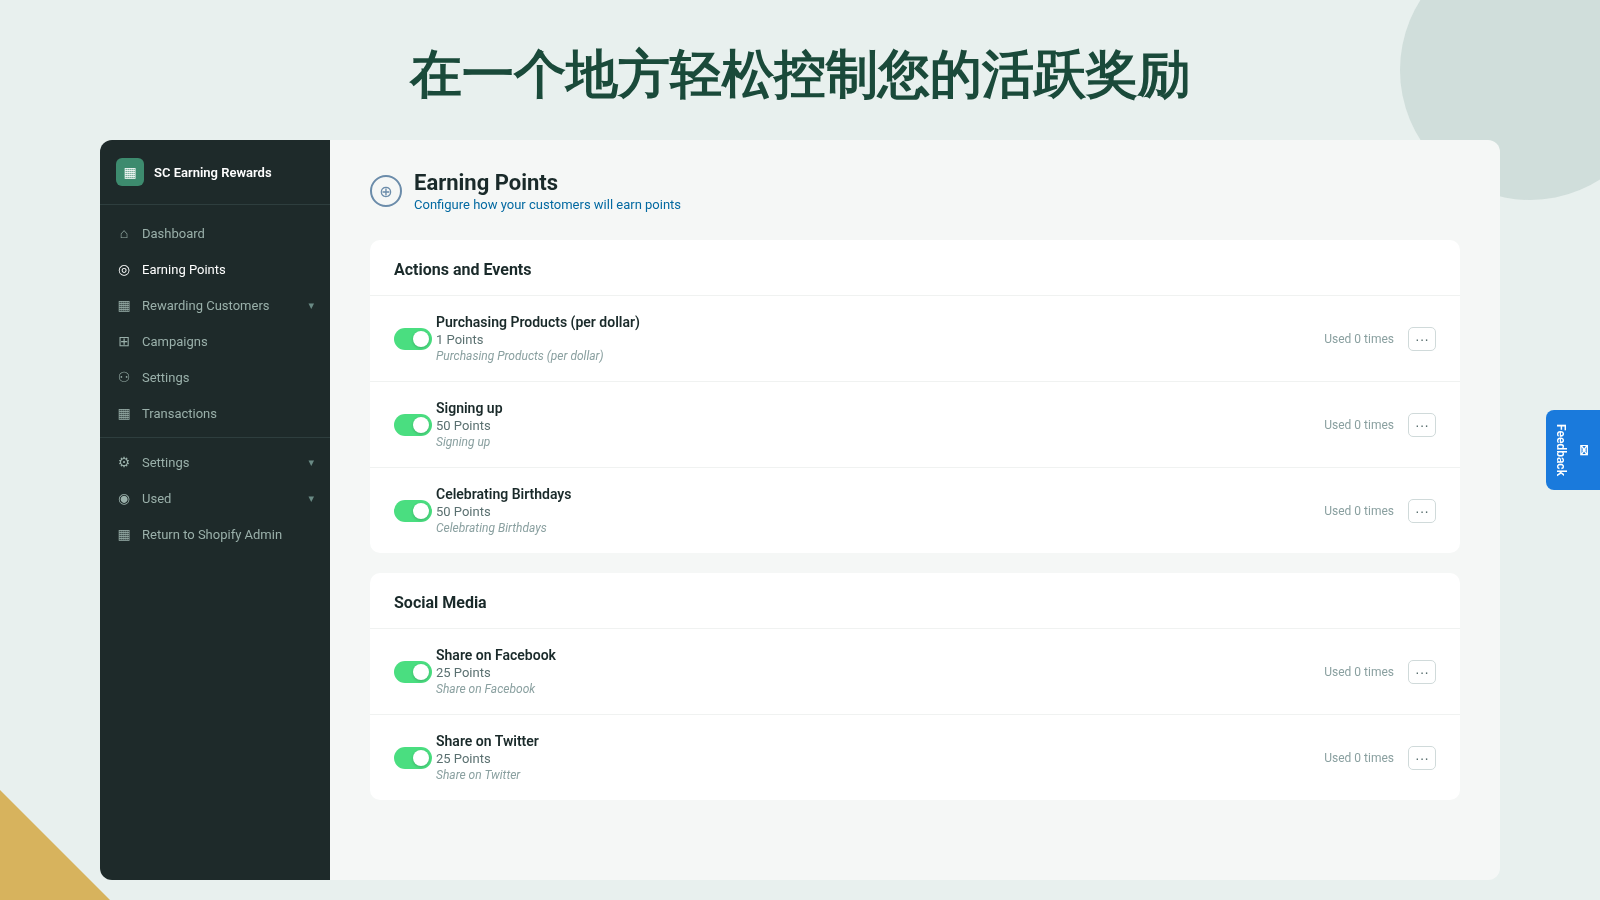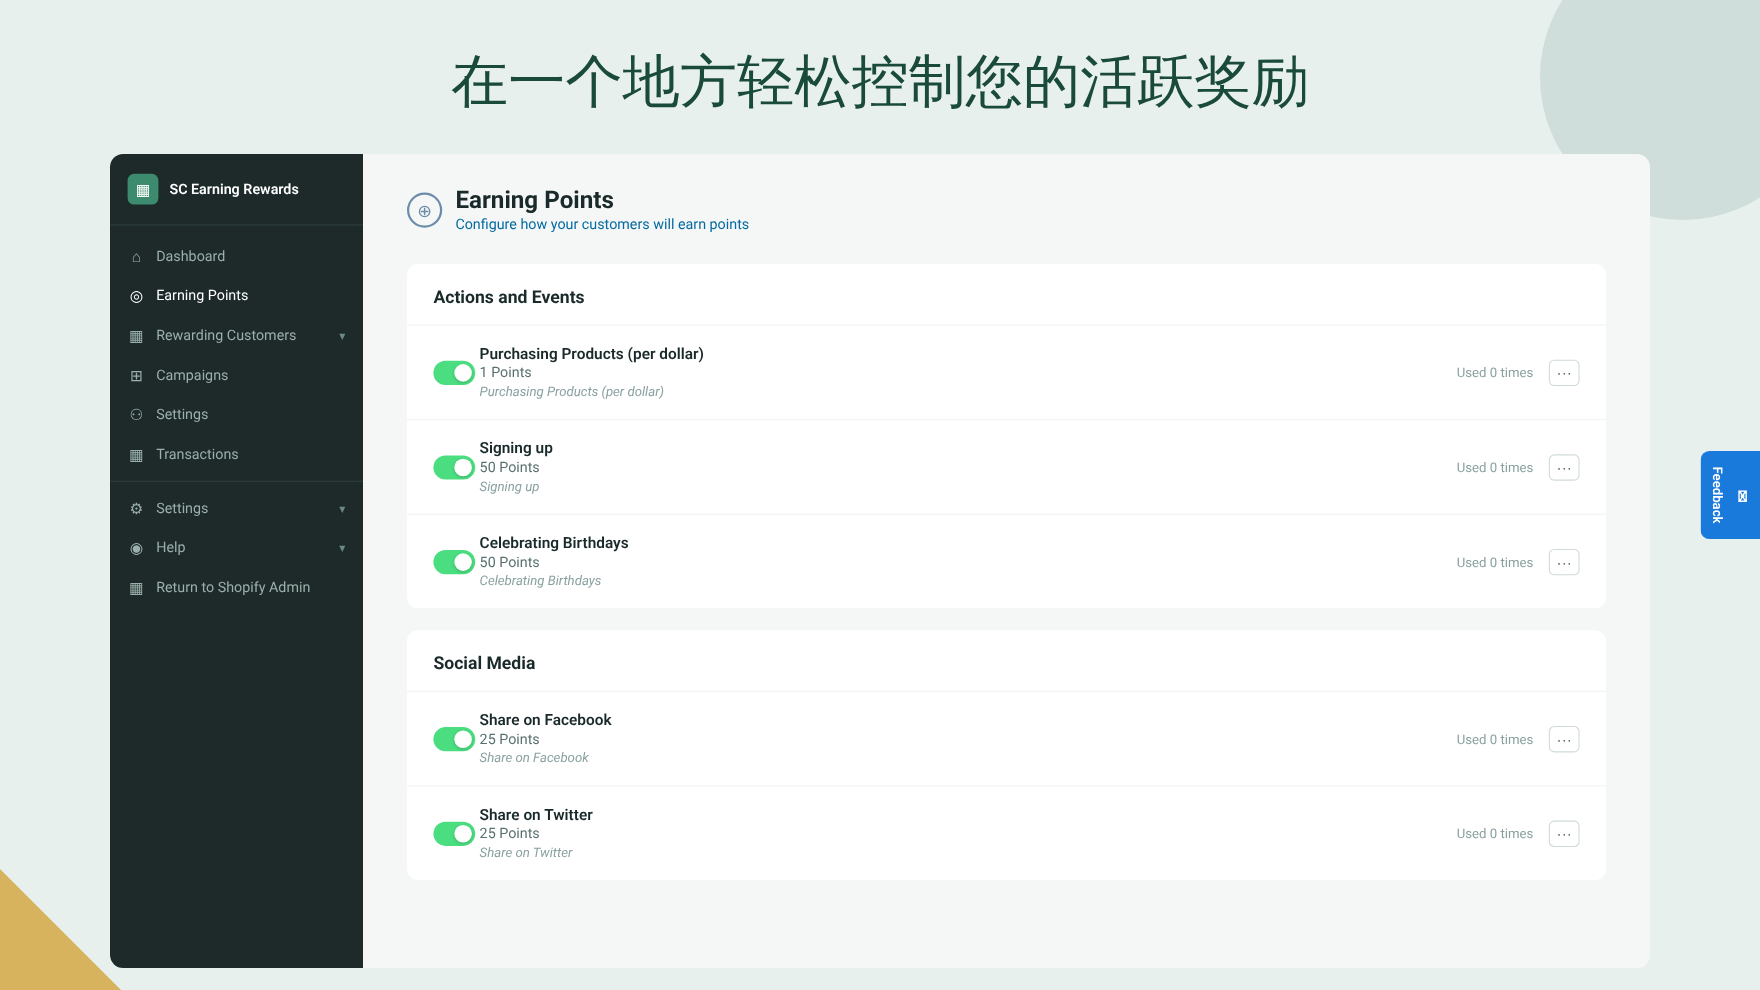--- a/index.html
+++ b/index.html
@@ -36,21 +36,21 @@
 
     
     .page-hero {
       text-align: center;
       padding: 40px 0 30px;
       position: relative;
       z-index: 2;
     }
     .page-hero h1 {
       font-size: 52px;
-      font-weight: 400;
+      font-weight: 700;
       color: #1a4a3a;
     }
 
     
     .main-layout {
       display: flex;
       position: relative;
       z-index: 2;
       height: calc(900px - 160px);
       padding: 0 100px 0 100px;
@@ -342,21 +342,21 @@
         <div class="sidebar-item-left">
           <span class="sidebar-icon">⚙</span>
           <span>Settings</span>
         </div>
         <span class="sidebar-chevron">▾</span>
       </div>
 
       <div class="sidebar-item">
         <div class="sidebar-item-left">
           <span class="sidebar-icon">◉</span>
-          <span>Help</span>
+          <span>Used</span>
         </div>
         <span class="sidebar-chevron">▾</span>
       </div>
 
       <div class="sidebar-item">
         <div class="sidebar-item-left">
           <span class="sidebar-icon">▦</span>
           <span>Return to Shopify Admin</span>
         </div>
       </div>

